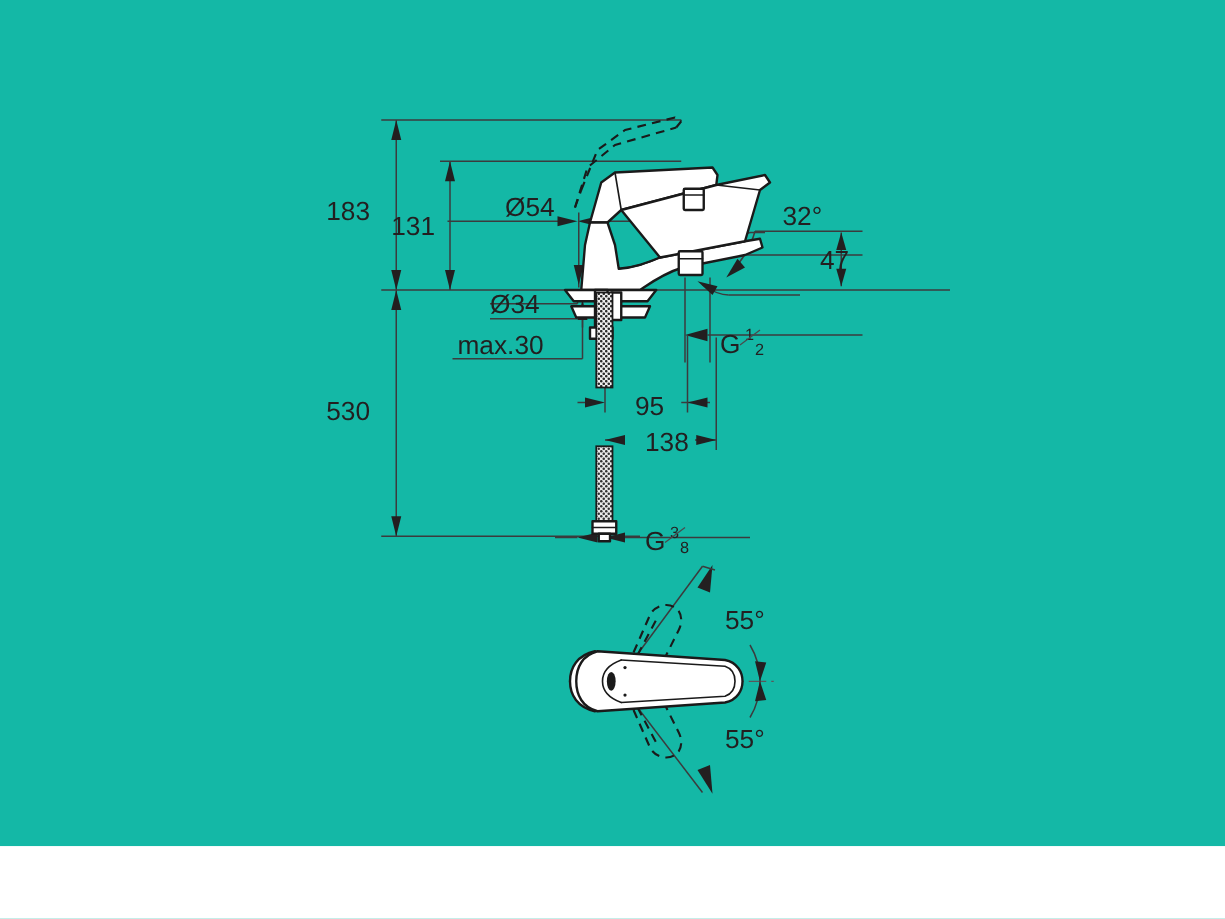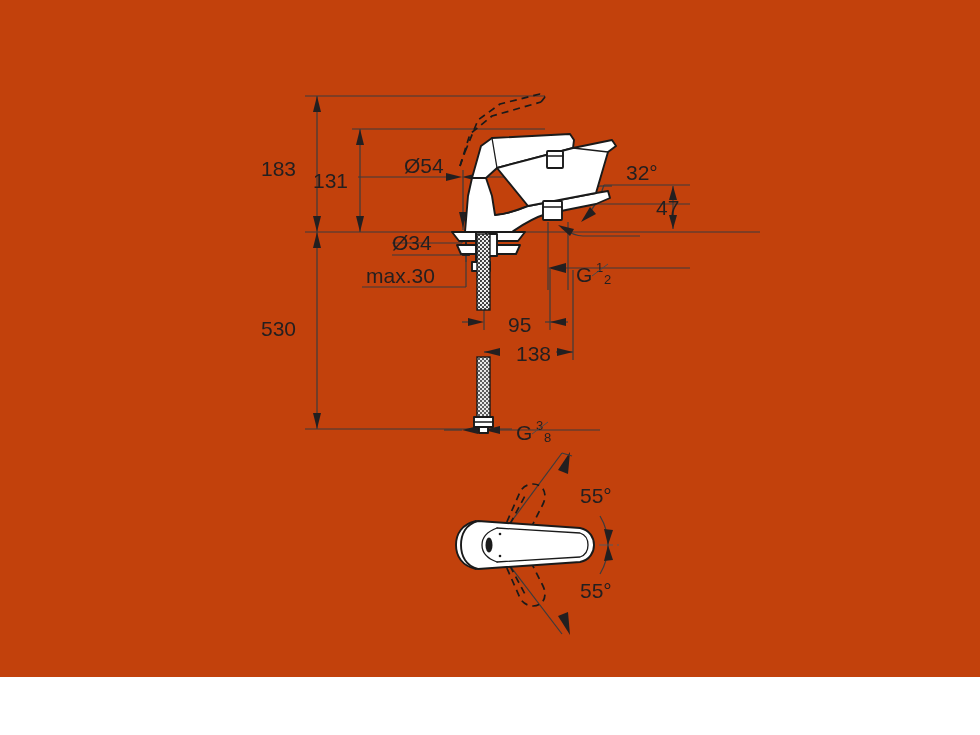--- a/index.html
+++ b/index.html
@@ -8,21 +8,21 @@
     padding: 0;
     background: #ffffff;
   }
   body {
     font-family: "Liberation Sans", sans-serif;
   }
   #stage {
     position: relative;
     width: 980px;
     height: 677px;
-    background: #c2410c;
+    background: #14b8a6;
     overflow: hidden;
   }
   #drawing {
     position: absolute;
     left: 0;
     top: 0;
     width: 980px;
     height: 735px;
   }
   .dim-text {

